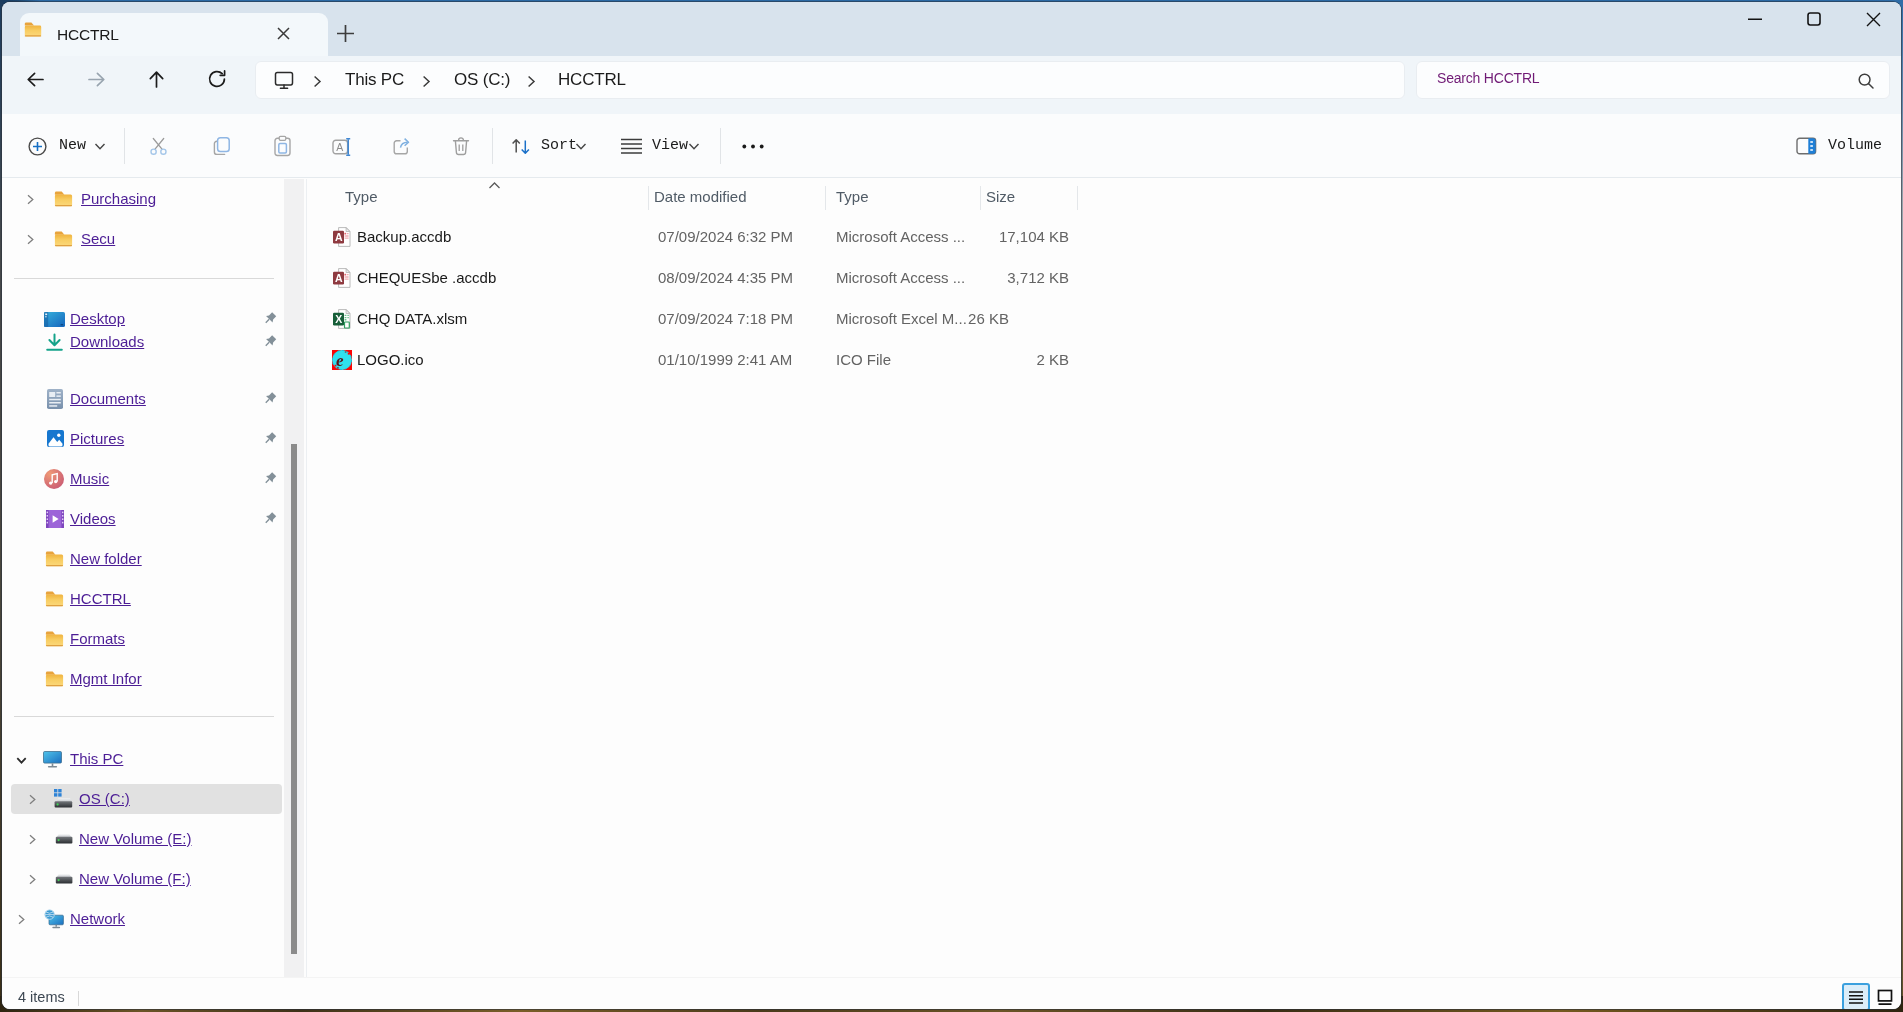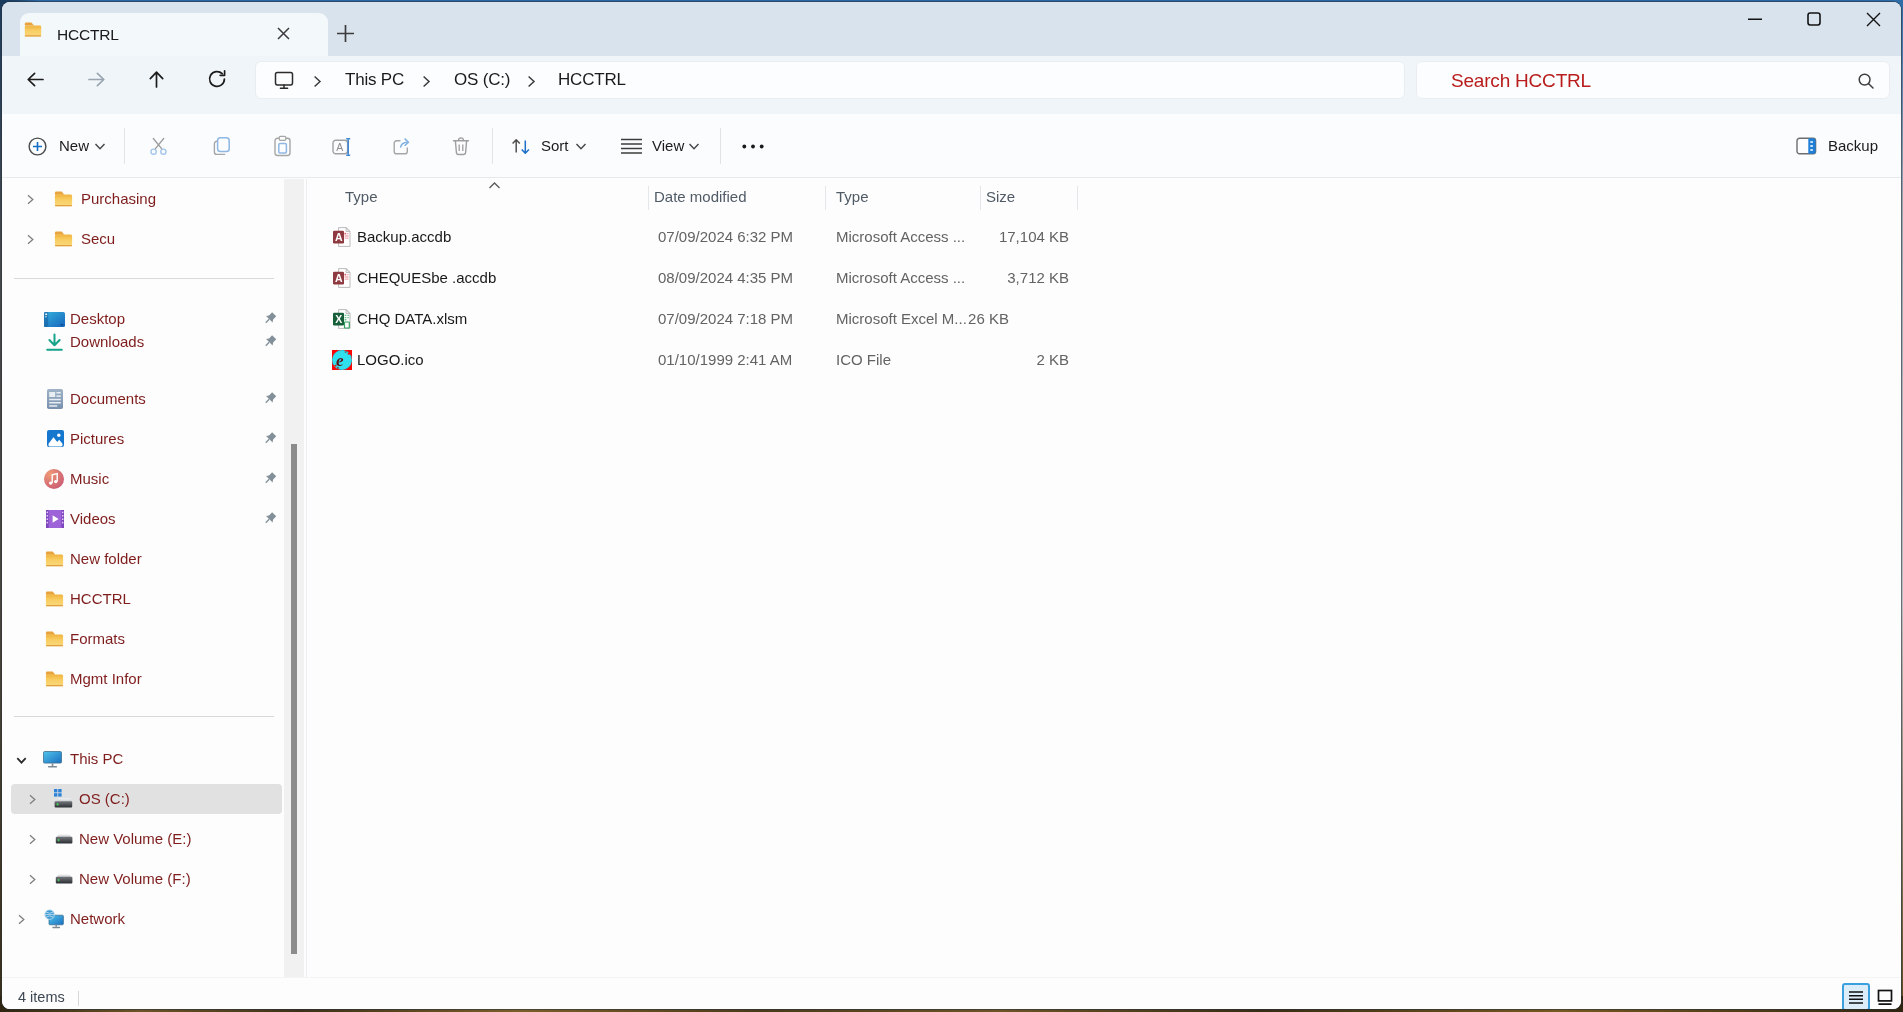--- a/index.html
+++ b/index.html
@@ -13,27 +13,27 @@
   .tab { left:18px; top:11px; width:308px; height:43px; border-radius:9px 9px 0 0; background:#f3f8fb; }
   .tab-label { left:37px; top:13px; font-size:15.5px; color:#191919; letter-spacing:-.2px; }
   
   .navbar { left:0; top:54px; width:100%; height:58px; background:#f0f5f9; }
   .addressbar { left:253px; top:5px; width:1150px; height:38px; border-radius:6px; background:#fcfdfe; border:1px solid #e9edf1; }
   .searchbar { left:1414px; top:5px; width:474px; height:38px; border-radius:6px; background:#fcfdfe; border:1px solid #e9edf1; }
   .crumb { font-size:17px; letter-spacing:-.2px; color:#1b1b1b; white-space:nowrap; }
   
   .cmdbar { left:0; top:112px; width:100%; height:64px; background:#fbfcfd; border-bottom:1px solid #e5eaee; }
   .cmd-divider { top:14px; width:1px; height:36px; background:#e1e4e7; }
-  .cmd-label { font-size:15px; color:#1b1b1b; }
+  .cmd-label { font-size:15px; color:#1b1b1b;font-family:Liberation Mono, monospace; }
   
   .main { left:0; top:177px; width:100%; height:798px; background:#fdfdfd; }
   .side-sep { left:304px; top:0; width:1px; height:798px; background:#eceff2; }
   .sidebar { left:-2px; top:0; width:308px; height:798px; }
   .srow { left:0; width:306px; height:30px; }
-  .srow .txt { font-size:15px; color:#7f1d1d; top:6px; white-space:nowrap; }
+  .srow .txt { font-size:15px; color:#4c1d95; top:6px; white-space:nowrap;text-decoration:underline; }
   .srow.sel .hl { left:11px; top:0; width:271px; height:30px; background:#e1e1e1; border-radius:4px; }
   .sdiv { left:14px; width:260px; height:1px; background:#d9d9d9; }
   .scrolltrack { left:284px; top:0; width:20px; height:798px; background:#f1f1f2; }
   .scrollbar { left:291px; width:6px; background:#8b8b8b; }
   
   .hdr { font-size:15px; color:#505b66; }
   .hdr-sep { top:7px; width:1px; height:24px; background:#e4e7ea; }
   .frow-name { font-size:15px; color:#191919; white-space:nowrap; }
   .frow-dim { font-size:15px; color:#636363; white-space:nowrap; }
   
@@ -130,21 +130,21 @@
     <svg class="abs" style="left:166px;top:13px" width="9" height="13" viewBox="0 0 9 13">
           <path d="M1.6 1.5 L7 6.5 L1.6 11.5" stroke="#3c3c3c" stroke-width="1.5" fill="none"></path>
         </svg>
     <div class="abs crumb" style="left:198px;top:8px">OS (C:)</div>
     <svg class="abs" style="left:271px;top:13px" width="9" height="13" viewBox="0 0 9 13">
           <path d="M1.6 1.5 L7 6.5 L1.6 11.5" stroke="#3c3c3c" stroke-width="1.5" fill="none"></path>
         </svg>
     <div class="abs crumb" style="left:302px;top:8px">HCCTRL</div>
   </div>
   <div class="abs searchbar">
-    <div class="abs" style="left:34px;top:8px;font-size:19px;letter-spacing:-.2px;color:#b91c1c">Search HCCTRL</div>
+    <div class="abs" style="left:20px;top:8px;font-size:14px;letter-spacing:-.2px;color:#701a75">Search HCCTRL</div>
     <svg class="abs" style="left:440px;top:10px" width="18" height="18" viewBox="0 0 18 18">
           <circle cx="7.6" cy="7.6" r="5.4" stroke="#3e3e3e" stroke-width="1.5" fill="none"></circle>
           <path d="M11.7 11.7 L16 16" stroke="#3e3e3e" stroke-width="1.5" stroke-linecap="round"></path>
         </svg>
   </div>
 </div>
 
 <div class="abs cmdbar">
   <svg class="abs" style="left:26px;top:23px" width="19" height="19" viewBox="0 0 19 19">
         <circle cx="9.5" cy="9.5" r="8.4" stroke="#4c4c4c" stroke-width="1.4" fill="none"></circle>
@@ -206,21 +206,21 @@
   <svg class="abs" style="left:740px;top:30px" width="22" height="5" viewBox="0 0 22 5">
         <circle cx="2.3" cy="2.5" r="1.9" fill="#1a1a1a"></circle>
         <circle cx="11" cy="2.5" r="1.9" fill="#1a1a1a"></circle>
         <circle cx="19.7" cy="2.5" r="1.9" fill="#1a1a1a"></circle>
       </svg>
   <svg class="abs" style="left:1794px;top:23px" width="21" height="18" viewBox="0 0 21 18">
         <rect x="1" y="1.2" width="18.6" height="15.6" rx="2.6" stroke="#6d6d6d" stroke-width="1.4" fill="none"></rect>
         <path d="M12.3 1.2 h4.7 a2.6 2.6 0 0 1 2.6 2.6 v10.4 a2.6 2.6 0 0 1 -2.6 2.6 h-4.7 Z" fill="#1f7fd6"></path>
         <path d="M14.3 5 h2.6 M14.3 9 h2.6 M14.3 13 h2.6" stroke="#fff" stroke-width="1.5"></path>
       </svg>
-  <div class="abs cmd-label" style="left:1826px;top:23px">Backup</div>
+  <div class="abs cmd-label" style="left:1826px;top:23px">Volume</div>
 </div>
 
 <div class="abs main">
   <div class="abs side-sep"></div>
   <div class="abs sidebar">
     <div class="abs srow" style="top:5px">
           <svg class="abs" style="left:26px;top:10px" width="9" height="11" viewBox="0 0 9 11">
             <path d="M2 1.3 L6.8 5.5 L2 9.7" stroke="#7f7f7f" stroke-width="1.3" fill="none"></path>
           </svg>
           <svg class="abs" style="left:54px;top:7px" width="19" height="16" viewBox="0 0 19 16">

